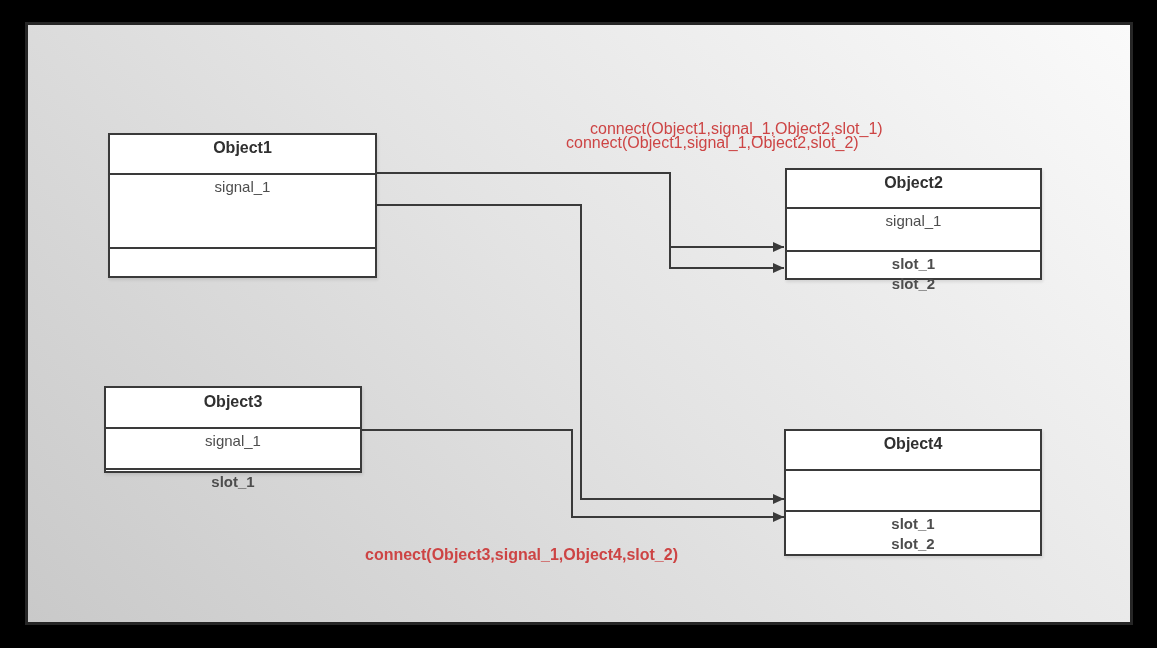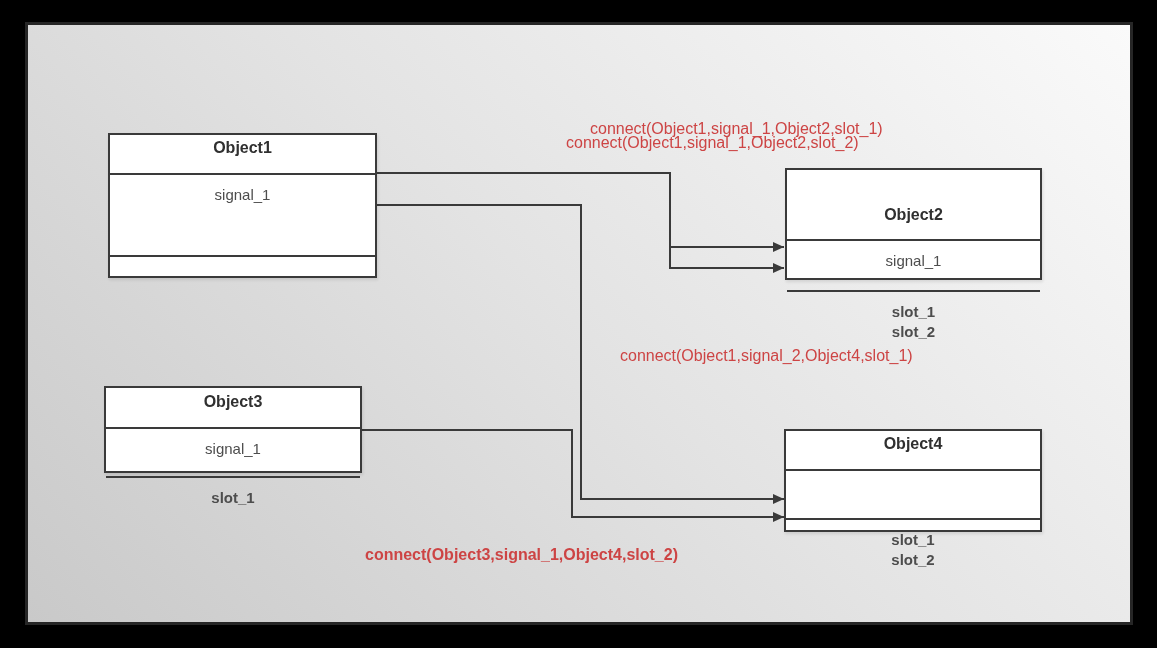--- a/index.html
+++ b/index.html
@@ -37,21 +37,21 @@
   }
   .obj-title{
     flex:0 0 auto;
     display:flex;align-items:center;justify-content:center;
     font-size:16px;font-weight:bold;color:var(--title-color);
   }
   .obj-section{
     flex:0 0 auto;
     border-top:2px solid var(--line-color);
     box-sizing:content-box;
-    padding-top:10px;
+    padding-top:2px;
     overflow:visible;
     text-align:center;
   }
   .obj-section.slots-section{flex:1 1 auto;font-weight:bold;}
   .obj-label{
     font-size:15px;line-height:20px;color:var(--label-color);
     white-space:nowrap;
   }
   .annotation{
     position:absolute;
@@ -83,46 +83,45 @@
     </svg>
   <div id="boxes-layer">
       <div class="obj-box" style="left: 108px; top: 133px; width: 269px; height: 145px;">
         <div class="obj-title" style="height: 26px;">Object1</div>
         <div class="obj-section signals-section" style="height: 58px;">
           <div class="obj-label">signal_1</div>
         </div>
         <div class="obj-section slots-section"></div>
       </div>
       <div class="obj-box" style="left: 785px; top: 168px; width: 257px; height: 112px;">
-        <div class="obj-title" style="height: 25px; margin-top: 32px;">Object2</div>
+        <div class="obj-title" style="height: 25px;">Object2</div>
         <div class="obj-section signals-section" style="height: 27px;">
           <div class="obj-label">signal_1</div>
         </div>
         <div class="obj-section slots-section">
           <div class="obj-label">slot_1</div>
           <div class="obj-label">slot_2</div>
         </div>
       </div>
       <div class="obj-box" style="left: 104px; top: 386px; width: 258px; height: 87px;">
         <div class="obj-title" style="height: 27px;">Object3</div>
         <div class="obj-section signals-section" style="height: 25px;">
           <div class="obj-label">signal_1</div>
         </div>
         <div class="obj-section slots-section">
           <div class="obj-label">slot_1</div>
         </div>
       </div>
-      <div class="obj-box" style="left: 784px; top: 429px; width: 258px; height: 103px;">
+      <div class="obj-box" style="left: 784px; top: 429px; width: 258px; height: 127px;">
         <div class="obj-title" style="height: 26px;">Object4</div>
         <div class="obj-section signals-section" style="height: 25px;"></div>
         <div class="obj-section slots-section">
           <div class="obj-label">slot_1</div>
           <div class="obj-label">slot_2</div>
         </div>
       </div>
     </div>
   <div id="annotations-layer">
       <div class="annotation" style="left: 566px; top: 118px; margin-left: 24px;">connect(Object1,signal_1,Object2,slot_1)</div>
       <div class="annotation" style="left: 566px; top: 132px;">connect(Object1,signal_1,Object2,slot_2)</div>
-      <div class="annotation" style="left: 620px; top: 345px;">connect(Object1,signal_2,Object4,slot_1)</div>
       <div class="annotation" style="left: 365px; top: 544px; font-weight: bold;">connect(Object3,signal_1,Object4,slot_2)</div>
     </div>
 </div>
 
 </body></html>

